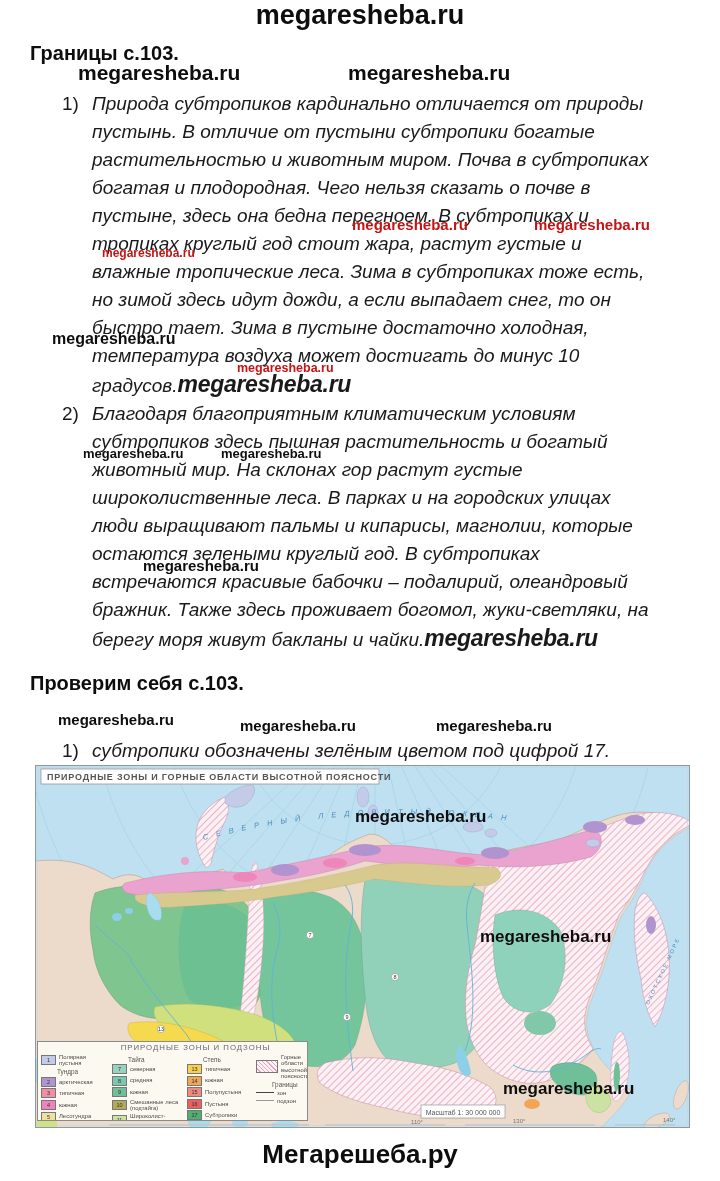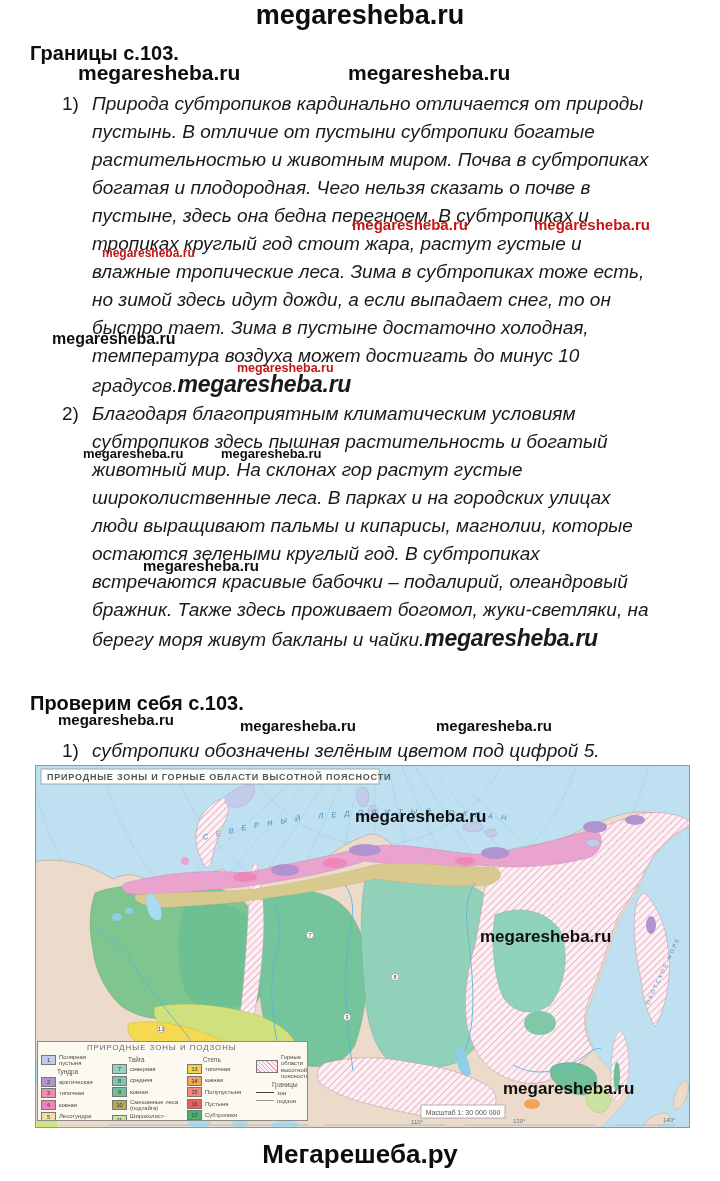--- a/index.html
+++ b/index.html
@@ -18,21 +18,21 @@
   .chains{margin-left:30px;}
   .wm-inline{font-weight:bold;font-size:23px;letter-spacing:-0.3px;white-space:nowrap;}
   .footer{top:1139px;left:0;width:720px;text-align:center;font-size:26px;font-weight:bold;color:#0d0d0d;}
 
   
   .map{left:35px;top:765px;width:655px;height:363px;background:#bfe0f0;}
   .map svg{position:absolute;left:0;top:0;}
   .map .wm{font-size:17px;}
   .legend{position:absolute;left:2px;top:276px;width:271px;height:80px;background:#fbf9f0;
           border:1px solid #8a8a8a;box-sizing:border-box;padding:1px 3px;overflow:hidden;}
-  .lg-title{font-size:7.8px;color:#667;letter-spacing:1px;text-align:left;padding-left:46px;margin-bottom:2px;white-space:nowrap;}
+  .lg-title{font-size:7.8px;color:#667;letter-spacing:1px;text-align:center;padding-left:46px;margin-bottom:2px;white-space:nowrap;}
   .lg-cols{display:flex;gap:3px;}
   .lg-col{flex:none;}
   .lg-c1{width:68px;} .lg-c2{width:72px;} .lg-c3{width:66px;} .lg-c4{width:52px;}
   .lg-row{display:flex;align-items:center;margin-bottom:1.6px;}
   .lg-sw{display:inline-flex;align-items:center;justify-content:center;width:13px;height:8px;
          border:0.5px solid #777;font-size:5.5px;color:#333;margin-right:3px;flex:none;}
   .lg-lb{font-size:5.9px;line-height:1.08;color:#4a4a4a;}
   .lg-hd{font-size:6.4px;color:#555;margin:1.5px 0 1.5px 16px;}
   .lg-hatch{width:20px;height:11px;background:repeating-linear-gradient(45deg,#fdf2f5 0,#fdf2f5 2px,#e9a4bd 2px,#e9a4bd 3px);}
   .lg-line{width:18px;height:0;margin-right:3px;flex:none;}
@@ -61,29 +61,29 @@
 
 <span class="wm red" style="left:352px;top:216px;font-size:15px;">megaresheba.ru</span>
 <span class="wm red" style="left:534px;top:216px;font-size:15px;">megaresheba.ru</span>
 <span class="wm red" style="left:102px;top:246px;font-size:12px;">megaresheba.ru</span>
 <span class="wm sm600" style="left:52px;top:330px;font-size:16px;">megaresheba.ru</span>
 <span class="wm red" style="left:237px;top:361px;font-size:12.5px;">megaresheba.ru</span>
 <span class="wm" style="left:83px;top:446px;font-size:13px;">megaresheba.ru</span>
 <span class="wm" style="left:221px;top:446px;font-size:13px;">megaresheba.ru</span>
 <span class="wm sm600" style="left:143px;top:557px;font-size:15px;">megaresheba.ru</span>
 
-<div class="abs sec-heading" style="left:30px;top:692px;">Проверим себя с.103.</div>
+<div class="abs sec-heading" style="left:30px;top:672px;">Проверим себя с.103.</div>
 <span class="wm sm600" style="left:58px;top:711px;font-size:15px;">megaresheba.ru</span>
 <span class="wm sm600" style="left:240px;top:717px;font-size:15px;">megaresheba.ru</span>
 <span class="wm sm600" style="left:436px;top:717px;font-size:15px;">megaresheba.ru</span>
 
 <div class="abs list" style="top:737px;">
   <div class="item">
     <span class="num">1)</span>
-    <div class="txt">субтропики обозначены зелёным цветом под цифрой 5.</div>
+    <div class="txt">субтропики обозначены зелёным цветом под цифрой 17.</div>
   </div>
 </div>
 
 <div class="abs map">
   <svg width="655" height="363" viewBox="0 0 655 363">
     <defs>
       <pattern id="mtn" patternUnits="userSpaceOnUse" width="5" height="5" patternTransform="rotate(45)">
         <rect width="5" height="5" fill="#fbf0f3"></rect>
         <line x1="0" y1="0" x2="0" y2="5" stroke="#e9a4bd" stroke-width="1.6"></line>
       </pattern>

